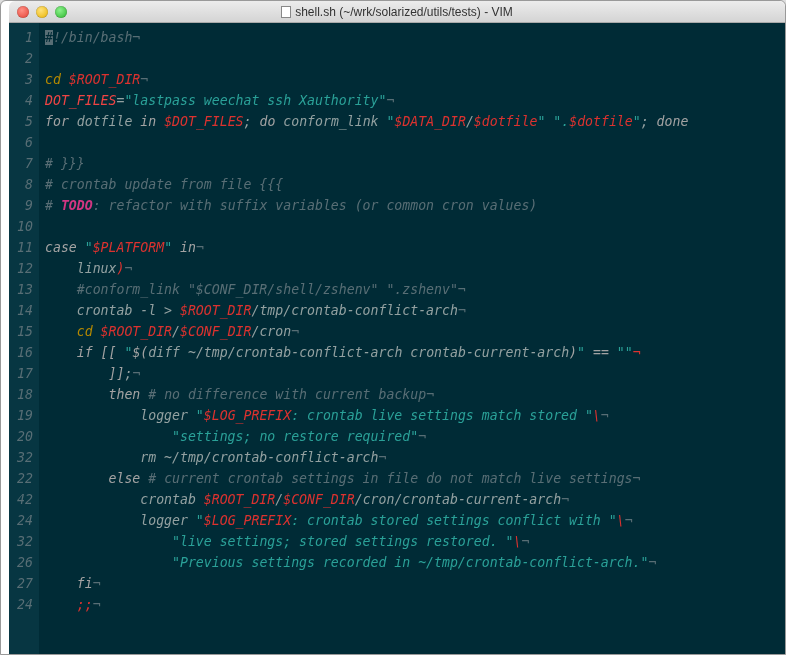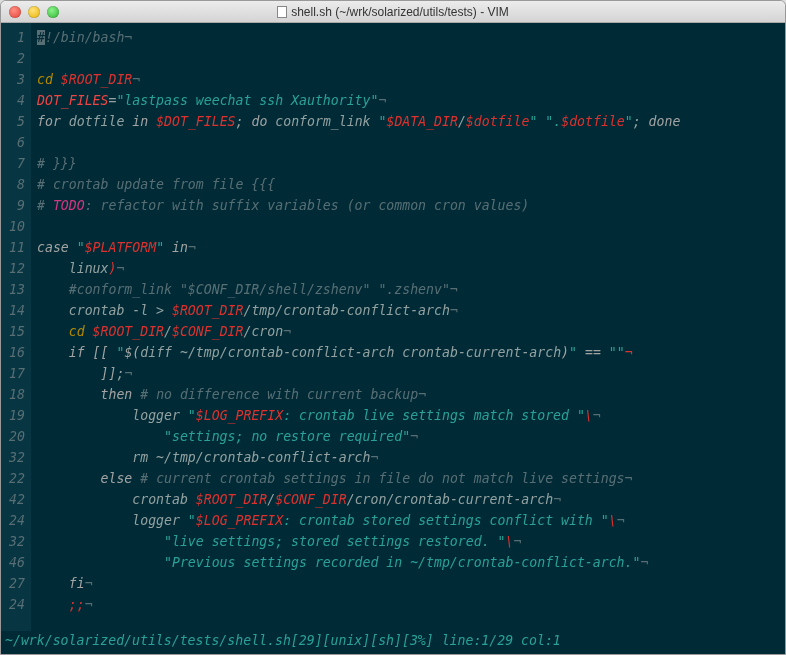--- a/index.html
+++ b/index.html
@@ -13,20 +13,21 @@
   }
   .window {
     width: 786px;
     height: 655px;
     background: #fff;
     border: 1px solid #999;
     border-radius: 6px 6px 0 0;
     box-shadow: 0 2px 8px rgba(0,0,0,.25);
     display: flex;
     flex-direction: column;
+    padding-left: 8px;
   }
   .titlebar {
     height: 22px;
     background: linear-gradient(#ececec, #d4d4d4);
     border-bottom: 1px solid #aaa;
     display: flex;
     align-items: center;
     position: relative;
     border-radius: 6px 6px 0 0;
   }
@@ -105,21 +106,21 @@
   }
   
   .c-comment { color: #586e75; text-align: center; }
   .c-keyword { color: #a3a3a3; }
   .c-builtin { color: #b58900; }
   .c-var     { color: #dc322f; }
   .c-string  { color: #2aa198; }
   .c-punct   { color: #dc322f; }
   .c-slash   { color: #93a1a1; }
   .c-assign  { color: #ef4444; }
-  .c-todo    { color: #d33682; font-weight: normal; }
+  .c-todo    { color: #d33682; font-weight: bold; }
   .c-plain   { color: #93a1a1; }
   .c-eol     { color: #586e75; }
 </style>
 </head>
 <body>
 
 <div class="window">
   <div class="titlebar">
     <div class="traffic">
       <div class="tl red"></div>
@@ -152,21 +153,20 @@
           <div>16</div>
           <div>17</div>
           <div>18</div>
           <div>19</div>
           <div>20</div>
           <div>32</div>
           <div>22</div>
           <div>42</div>
           <div>24</div>
           <div>32</div>
-          <div>46</div>
+          <div>26</div>
           <div>27</div>
           <div>24</div>
         </div>
       <div class="lines" id="lines"><div class="ln"><span class="cursor">#</span><span class="c-comment">!/bin/bash</span><span class="c-eol">¬</span></div><div class="ln"> </div><div class="ln"><span class="c-builtin">cd </span><span class="c-var">$ROOT_DIR</span><span class="c-eol">¬</span></div><div class="ln"><span class="c-assign">DOT_FILES</span><span class="c-plain">=</span><span class="c-string">"lastpass weechat ssh Xauthority"</span><span class="c-eol">¬</span></div><div class="ln"><span class="c-keyword">for</span><span class="c-plain"> dotfile </span><span class="c-keyword">in</span><span class="c-plain"> </span><span class="c-var">$DOT_FILES</span><span class="c-plain">; </span><span class="c-keyword">do</span><span class="c-plain"> conform_link </span><span class="c-string">"</span><span class="c-var">$DATA_DIR</span><span class="c-slash">/</span><span class="c-var">$dotfile</span><span class="c-string">"</span><span class="c-plain"> </span><span class="c-string">".</span><span class="c-var">$dotfile</span><span class="c-string">"</span><span class="c-plain">; </span><span class="c-keyword">done</span></div><div class="ln"> </div><div class="ln"><span class="c-comment"># }}}</span></div><div class="ln"><span class="c-comment"># crontab update from file {{{</span></div><div class="ln"><span class="c-comment"># </span><span class="c-todo">TODO</span><span class="c-comment">: refactor with suffix variables (or common cron values)</span></div><div class="ln"> </div><div class="ln"><span class="c-keyword">case</span><span class="c-plain"> </span><span class="c-string">"</span><span class="c-var">$PLATFORM</span><span class="c-string">"</span><span class="c-plain"> </span><span class="c-keyword">in</span><span class="c-eol">¬</span></div><div class="ln"><span class="c-plain">    linux</span><span class="c-punct">)</span><span class="c-eol">¬</span></div><div class="ln"><span class="c-comment">    #conform_link "$CONF_DIR/shell/zshenv" ".zshenv"</span><span class="c-eol">¬</span></div><div class="ln"><span class="c-plain">    crontab -l &gt; </span><span class="c-var">$ROOT_DIR</span><span class="c-slash">/tmp/crontab-conflict-arch</span><span class="c-eol">¬</span></div><div class="ln"><span class="c-plain">    </span><span class="c-builtin">cd </span><span class="c-var">$ROOT_DIR</span><span class="c-slash">/</span><span class="c-var">$CONF_DIR</span><span class="c-slash">/cron</span><span class="c-eol">¬</span></div><div class="ln"><span class="c-plain">    </span><span class="c-keyword">if</span><span class="c-plain"> </span><span class="c-keyword">[[</span><span class="c-plain"> </span><span class="c-string">"</span><span class="c-keyword">$(</span><span class="c-plain">diff ~/tmp/crontab-conflict-arch crontab-current-arch</span><span class="c-keyword">)</span><span class="c-string">"</span><span class="c-plain"> </span><span class="c-keyword">==</span><span class="c-plain"> </span><span class="c-string">""</span><span class="c-punct">¬</span></div><div class="ln"><span class="c-plain">        </span><span class="c-keyword">]]</span><span class="c-plain">;</span><span class="c-eol">¬</span></div><div class="ln"><span class="c-plain">        </span><span class="c-keyword">then</span><span class="c-plain"> </span><span class="c-comment"># no difference with current backup</span><span class="c-eol">¬</span></div><div class="ln"><span class="c-plain">            logger </span><span class="c-string">"</span><span class="c-var">$LOG_PREFIX</span><span class="c-string">: crontab live settings match stored "</span><span class="c-punct">\</span><span class="c-eol">¬</span></div><div class="ln"><span class="c-plain">                </span><span class="c-string">"settings; no restore required"</span><span class="c-eol">¬</span></div><div class="ln"><span class="c-plain">            rm ~/tmp/crontab-conflict-arch</span><span class="c-eol">¬</span></div><div class="ln"><span class="c-plain">        </span><span class="c-keyword">else</span><span class="c-plain"> </span><span class="c-comment"># current crontab settings in file do not match live settings</span><span class="c-eol">¬</span></div><div class="ln"><span class="c-plain">            crontab </span><span class="c-var">$ROOT_DIR</span><span class="c-slash">/</span><span class="c-var">$CONF_DIR</span><span class="c-slash">/cron/crontab-current-arch</span><span class="c-eol">¬</span></div><div class="ln"><span class="c-plain">            logger </span><span class="c-string">"</span><span class="c-var">$LOG_PREFIX</span><span class="c-string">: crontab stored settings conflict with "</span><span class="c-punct">\</span><span class="c-eol">¬</span></div><div class="ln"><span class="c-plain">                </span><span class="c-string">"live settings; stored settings restored. "</span><span class="c-punct">\</span><span class="c-eol">¬</span></div><div class="ln"><span class="c-plain">                </span><span class="c-string">"Previous settings recorded in ~/tmp/crontab-conflict-arch."</span><span class="c-eol">¬</span></div><div class="ln"><span class="c-plain">    </span><span class="c-keyword">fi</span><span class="c-eol">¬</span></div><div class="ln"><span class="c-plain">    </span><span class="c-punct">;;</span><span class="c-eol">¬</span></div></div>
     </div>
-    <div class="statusbar">~/wrk/solarized/utils/tests/shell.sh[29][unix][sh][3%] line:1/29 col:1</div>
   </div>
 </div>
 
 </body></html>

